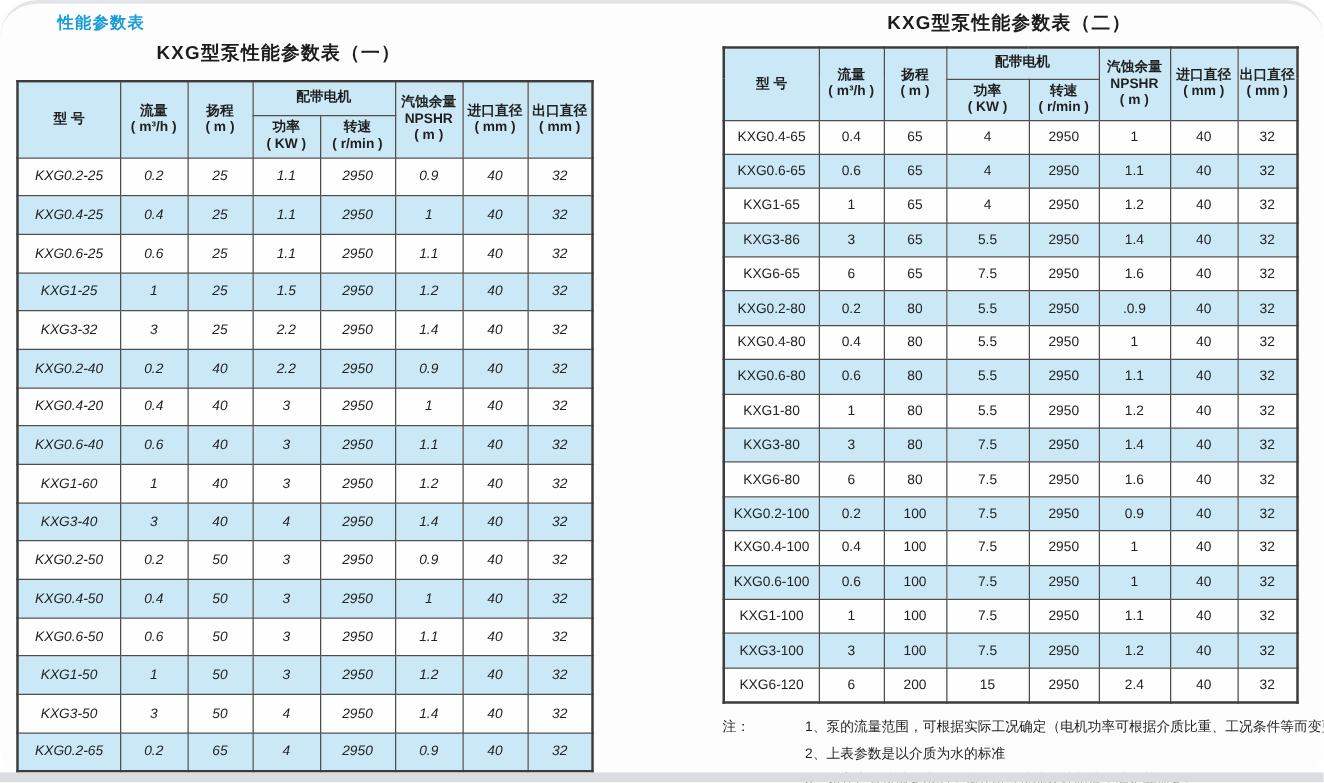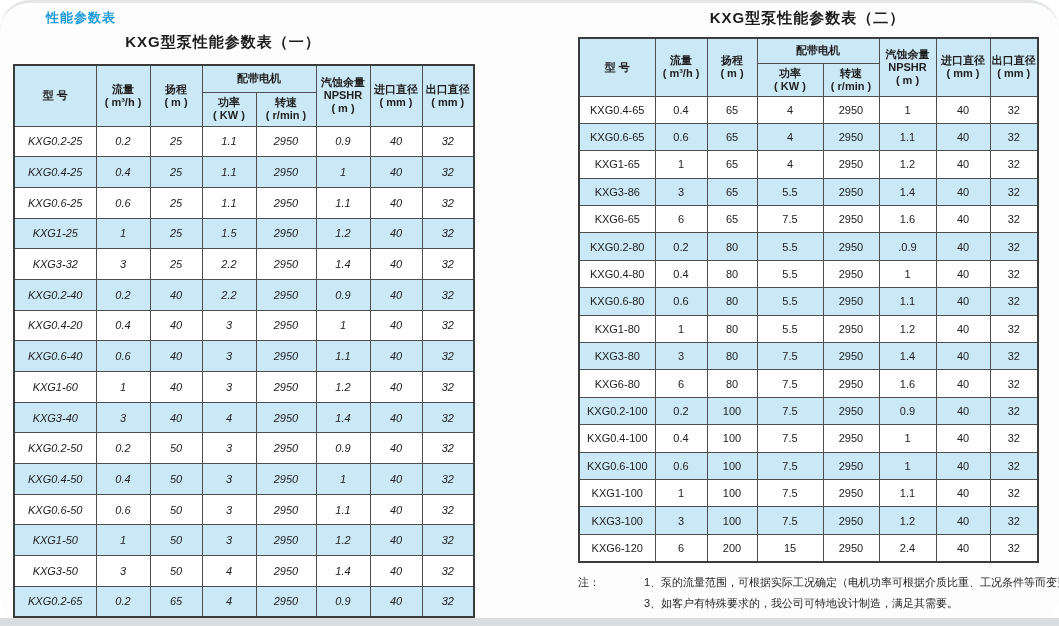--- a/index.html
+++ b/index.html
@@ -491,18 +491,19 @@
             <td>2.4</td>
             <td>40</td>
             <td>32</td>
           </tr>
         </tbody>
     </table>
 
     <div class="notes">
       <span class="notes-label">注：</span>
       <span class="note-item">1、泵的流量范围，可根据实际工况确定（电机功率可根据介质比重、工况条件等而变更）</span>
+      <span class="note-item">2、上表参数是以介质为水的标准</span>
       <span class="note-item">3、如客户有特殊要求的，我公司可特地设计制造，满足其需要。</span>
     </div>
   </div>
 
   <div class="bottom-strip"></div>
 </div>
 
 </body></html>

